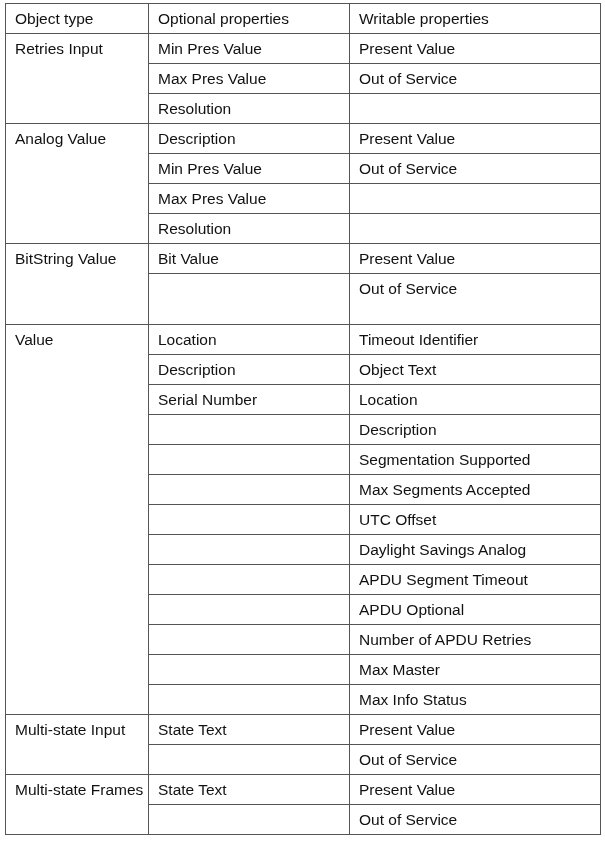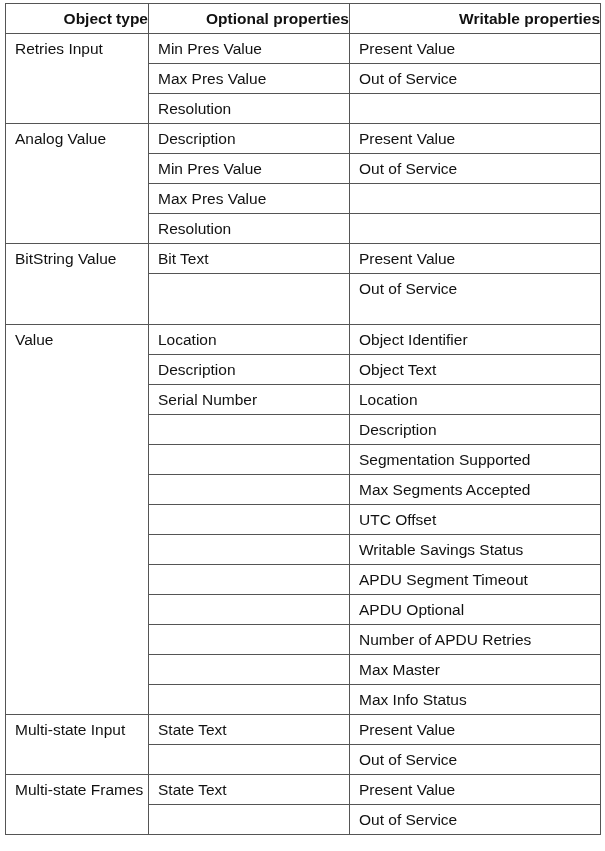--- a/index.html
+++ b/index.html
@@ -21,21 +21,21 @@
   th, td {
     border: 1.5px solid #555555;
     padding: 0 0 0 9px;
     text-align: left;
     vertical-align: top;
     height: 29px;
     line-height: 29px;
     white-space: nowrap;
     overflow: hidden;
   }
-  th { font-weight: bold; height: 29px; text-align: right; }
+  th { font-weight: normal; height: 29px; }
   td.tall { height: 50px; }
 </style>
 </head>
 <body>
 
 <table>
   <colgroup>
       <col class="c1">
       <col class="c2">
       <col class="c3">
@@ -76,32 +76,32 @@
       <td>Max Pres Value</td>
       <td></td>
     </tr>
     <tr>
       <td>Resolution</td>
       <td></td>
     </tr>
 
     <tr>
       <td rowspan="2">BitString Value</td>
-      <td>Bit Text</td>
+      <td>Bit Value</td>
       <td>Present Value</td>
     </tr>
     <tr>
       <td class="tall"></td>
       <td class="tall">Out of Service</td>
     </tr>
 
     <tr>
       <td rowspan="13">Value</td>
       <td>Location</td>
-      <td>Object Identifier</td>
+      <td>Timeout Identifier</td>
     </tr>
     <tr>
       <td>Description</td>
       <td>Object Text</td>
     </tr>
     <tr>
       <td>Serial Number</td>
       <td>Location</td>
     </tr>
     <tr>
@@ -115,21 +115,21 @@
     <tr>
       <td></td>
       <td>Max Segments Accepted</td>
     </tr>
     <tr>
       <td></td>
       <td>UTC Offset</td>
     </tr>
     <tr>
       <td></td>
-      <td>Writable Savings Status</td>
+      <td>Daylight Savings Analog</td>
     </tr>
     <tr>
       <td></td>
       <td>APDU Segment Timeout</td>
     </tr>
     <tr>
       <td></td>
       <td>APDU Optional</td>
     </tr>
     <tr>

